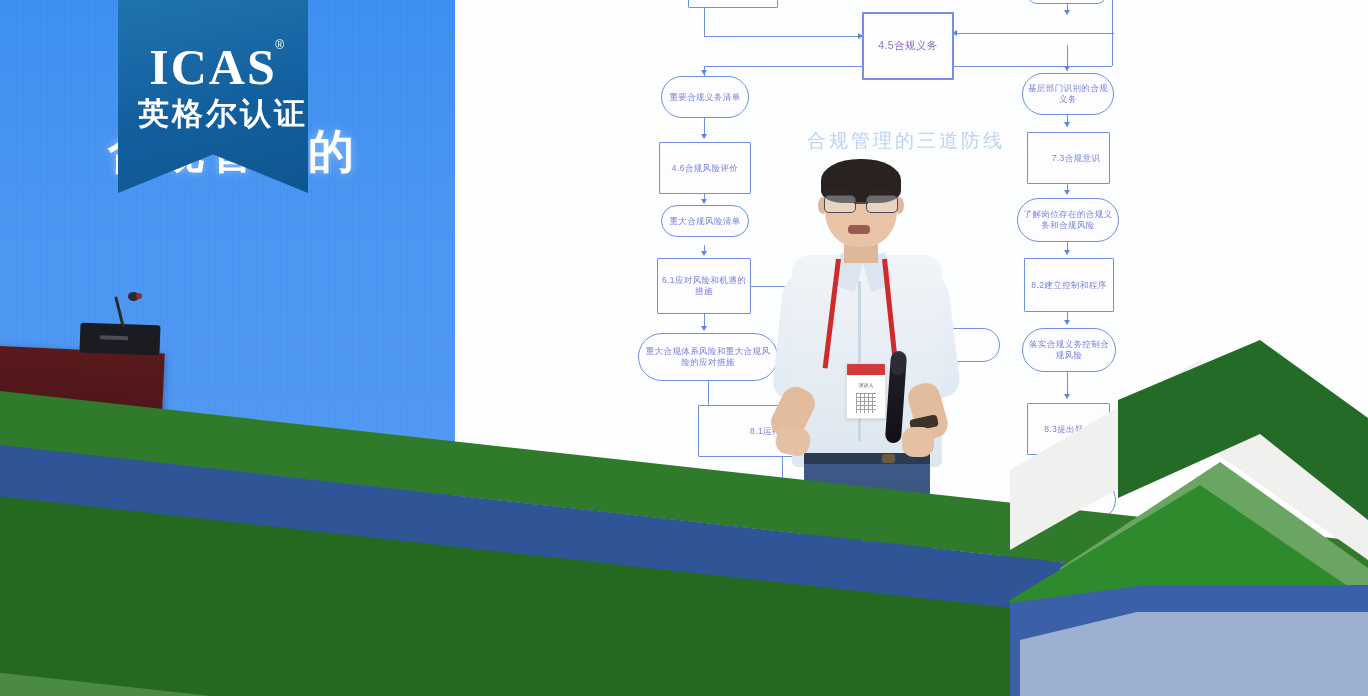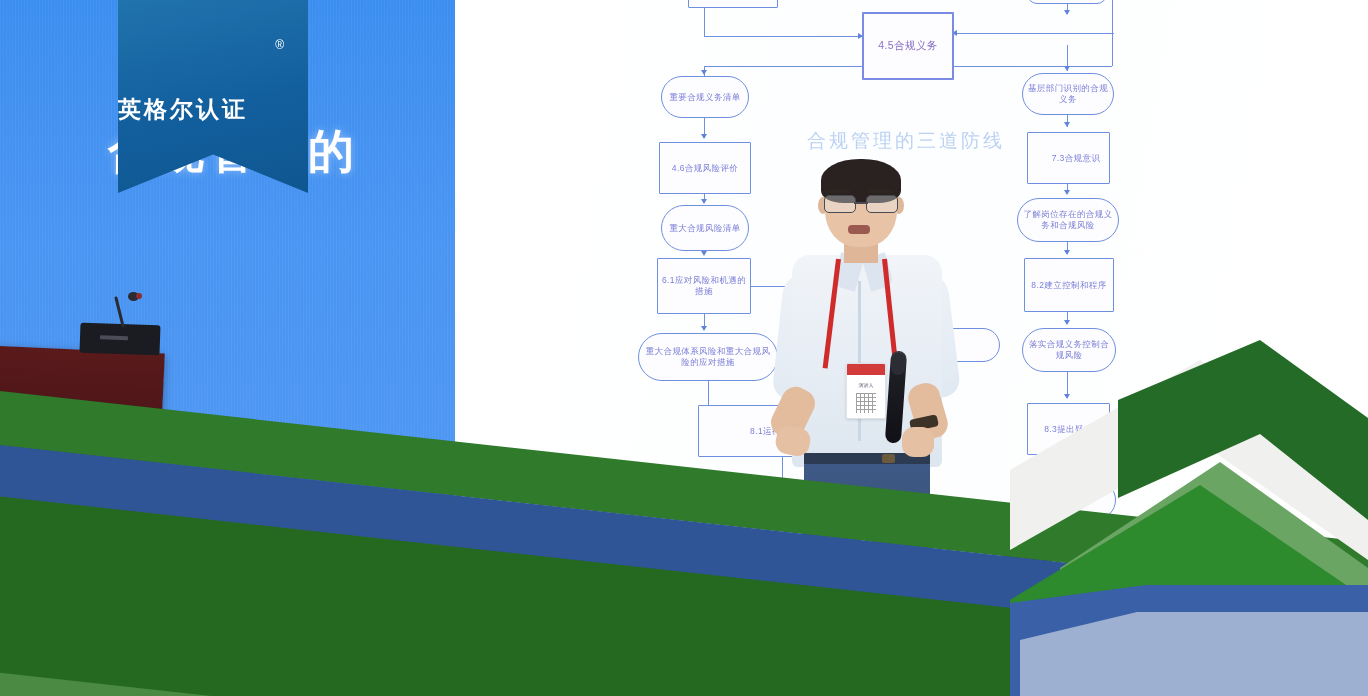--- a/index.html
+++ b/index.html
@@ -52,22 +52,22 @@
   }
   .logo-icas{
     position:absolute;left:0;top:42px;width:100%;text-align:center;
     color:#fff;font-family:"Liberation Serif","DejaVu Serif",serif;
     font-size:50px;font-weight:700;letter-spacing:2px;line-height:1;
   }
   .logo-reg{
     position:absolute;right:24px;top:38px;color:#fff;font-size:12px;
   }
   .logo-cn{
-    position:absolute;left:0;top:98px;width:100%;text-align:left;
-    color:#fff;font-size:23px;font-weight:700;letter-spacing:3px;line-height:1;
+    position:absolute;left:0;top:98px;width:100%;text-align:right;
+    color:#fff;font-size:31px;font-weight:700;letter-spacing:3px;line-height:1;
   }
 
   
   .podium-body{
     position:absolute;left:-20px;top:345px;width:185px;height:120px;
     background:linear-gradient(180deg,#5a1a1c 0%,#4d1518 60%,#3e1012 100%);
     transform:rotate(2.6deg);transform-origin:left top;
     box-shadow:0 3px 10px rgba(0,0,0,.35);
   }
   .podium-top{
@@ -342,21 +342,21 @@
     <div class="arrow-d" style="left:612px;top:472px;"></div>
     <div class="conn v" style="left:615px;top:520px;height:26px;"></div>
     <div class="arrow-d" style="left:612px;top:540px;"></div>
 
     <div id="nodes-host">
         <div class="node rect strong" style="left: 410px; top: 12px; width: 92px; height: 68px;">4.5合规义务</div>
         <div class="node rect" style="left: 236px; top: -14px; width: 90px; height: 22px;"></div>
         <div class="node pill" style="left: 575px; top: -16px; width: 80px; height: 20px;"></div>
         <div class="node pill" style="left: 209px; top: 76px; width: 88px; height: 42px;">重要合规义务清单</div>
         <div class="node rect" style="left: 207px; top: 142px; width: 92px; height: 52px;">4.6合规风险评价</div>
-        <div class="node pill" style="left: 209px; top: 205px; width: 88px; height: 46px;">重大合规风险清单</div>
+        <div class="node pill" style="left: 209px; top: 205px; width: 88px; height: 32px;">重大合规风险清单</div>
         <div class="node rect" style="left: 205px; top: 258px; width: 94px; height: 56px;">6.1应对风险和机遇的措施</div>
         <div class="node pill" style="left: 186px; top: 333px; width: 140px; height: 48px;">重大合规体系风险和重大合规风险的应对措施</div>
         <div class="node rect" style="left: 246px; top: 405px; width: 135px; height: 52px;">8.1运行</div>
         <div class="node pill" style="left: 270px; top: 482px; width: 120px; height: 42px;">重要合规义务风险得到控制</div>
         <div class="node rect" style="left: 313px; top: 548px; width: 92px; height: 52px;">9.1监视测量分析和评价</div>
         <div class="node pill" style="left: 570px; top: 73px; width: 92px; height: 42px;">基层部门识别的合规义务</div>
         <div class="node rect" style="left: 575px; top: 132px; width: 83px; height: 52px; padding-left: 18px;">7.3合规意识</div>
         <div class="node pill" style="left: 565px; top: 198px; width: 102px; height: 44px;">了解岗位存在的合规义务和合规风险</div>
         <div class="node rect" style="left: 572px; top: 258px; width: 90px; height: 54px; text-align: right;">8.2建立控制和程序</div>
         <div class="node pill" style="left: 570px; top: 328px; width: 94px; height: 44px;">落实合规义务控制合规风险</div>
@@ -412,20 +412,21 @@
   <div class="aud" style="position:absolute;left:615px;top:538px;width:62px;height:58px;background:#3b3230;"></div>
   <div class="aud" style="position:absolute;left:742px;top:558px;width:58px;height:52px;background:#4a3c34;"></div>
   <div class="aud" style="position:absolute;left:995px;top:545px;width:60px;height:58px;background:#3a2f2c;"></div>
   <div class="aud" style="position:absolute;left:1285px;top:560px;width:62px;height:56px;background:#453731;"></div>
 
   <div class="wall"></div>
 
   <div class="slide-title-top">合规管理的</div>
 
   <div class="logo-banner">
+    <div class="logo-icas">ICAS</div>
     <div class="logo-reg">®</div>
     <div class="logo-cn">英格尔认证</div>
   </div>
 
   <div class="podium-body"></div>
   <div class="podium-top"></div>
   <div class="mic-stem"></div>
   <div class="mic-head"></div>
 
   <div class="band g1"></div>

